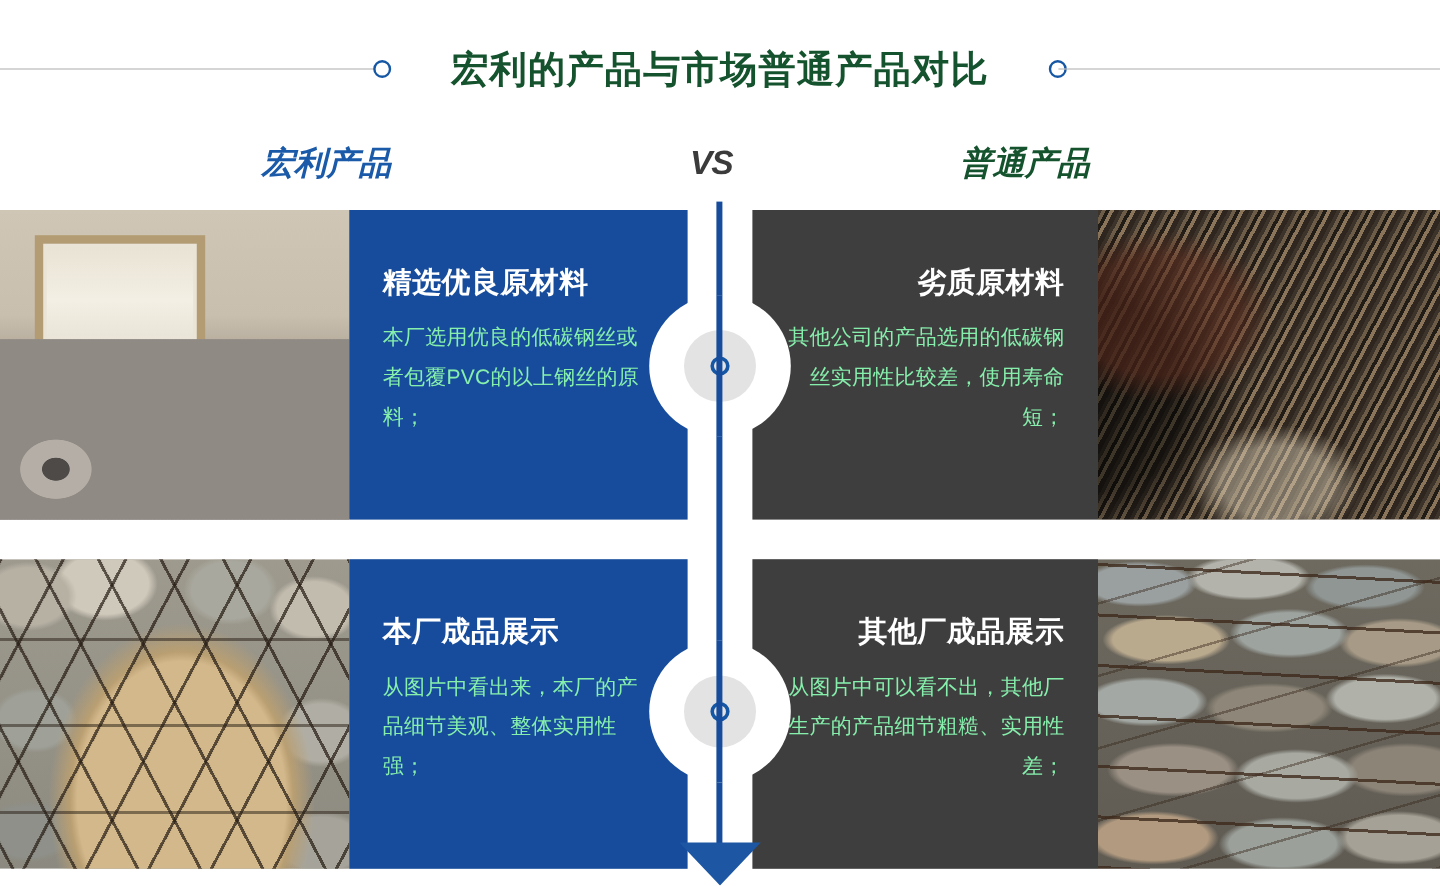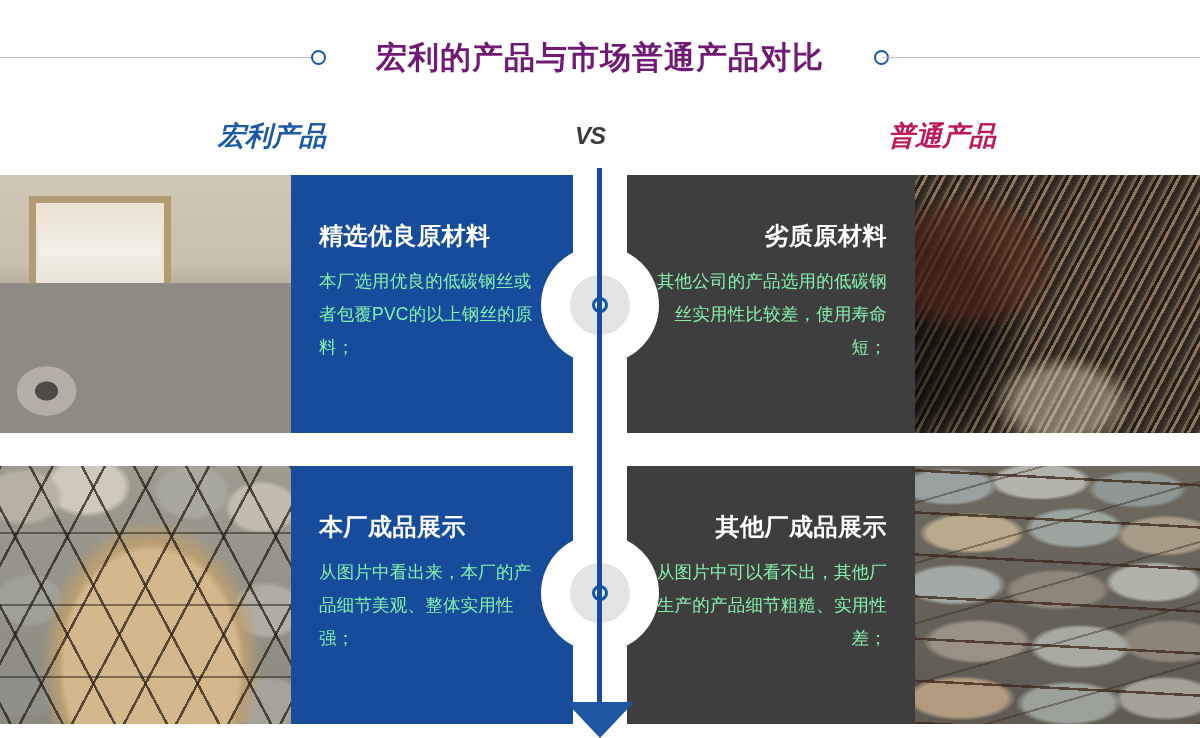--- a/index.html
+++ b/index.html
@@ -29,34 +29,34 @@
   .title-dot {
     position: absolute; top: 22px;
     width: 15px; height: 15px; border-radius: 50%;
     border: 2.6px solid #1557a5; background: #ffffff;
   }
   .title-dot.left  { left: 311px; }
   .title-dot.right { right: 311px; }
   .title-text {
     position: absolute; left: 0; right: 0; top: 0;
     text-align: center;
-    font-size: 31px; font-weight: bold; color: #701a75;
+    font-size: 31px; font-weight: bold; color: #14532d;
     letter-spacing: 1px; line-height: 60px;
     white-space: nowrap;
   }
 
   
   .headers { position: absolute; left: 0; top: 112px; width: 1200px; height: 56px; font-style: italic; }
   .hdr {
     position: absolute; top: 0; line-height: 48px;
     font-size: 27px; font-weight: bold; white-space: nowrap;
   }
   .hdr-left  { left: 218px; color: #1b5aa8; }
-  .hdr-vs    { left: 575px; color: #3b3b3b; font-size: 24px; letter-spacing: -1px; }
-  .hdr-right { left: 888px; color: #be185d; }
+  .hdr-vs    { left: 575px; color: #3b3b3b; font-size: 28px; letter-spacing: -1px; }
+  .hdr-right { left: 800px; color: #14532d; }
 
   
   .row { position: absolute; left: 0; width: 1200px; height: 258px; }
   .row.r1 { top: 175px; text-decoration: underline; }
   .row.r2 { top: 466px; }
 
   .photo { position: absolute; top: 0; height: 258px; overflow: hidden; }
   .photo.pl { left: 0;   width: 291px; }
   .photo.pr { left: 915px; width: 285px; }
 

